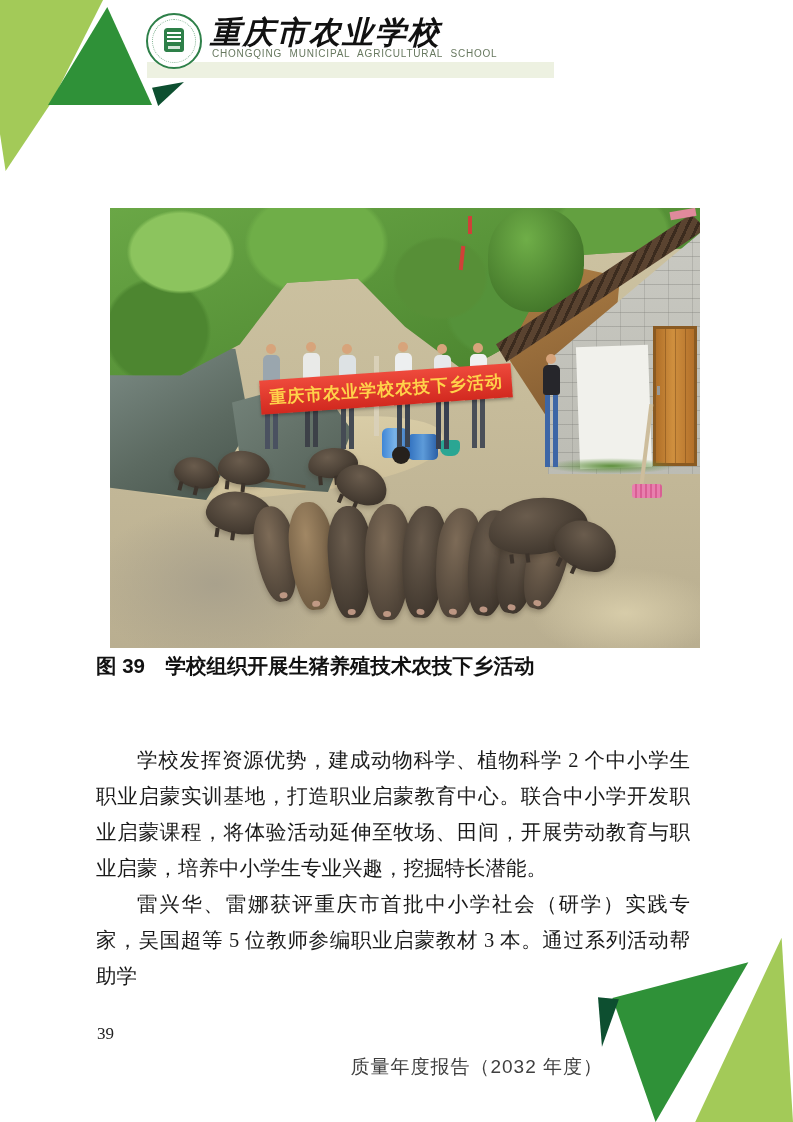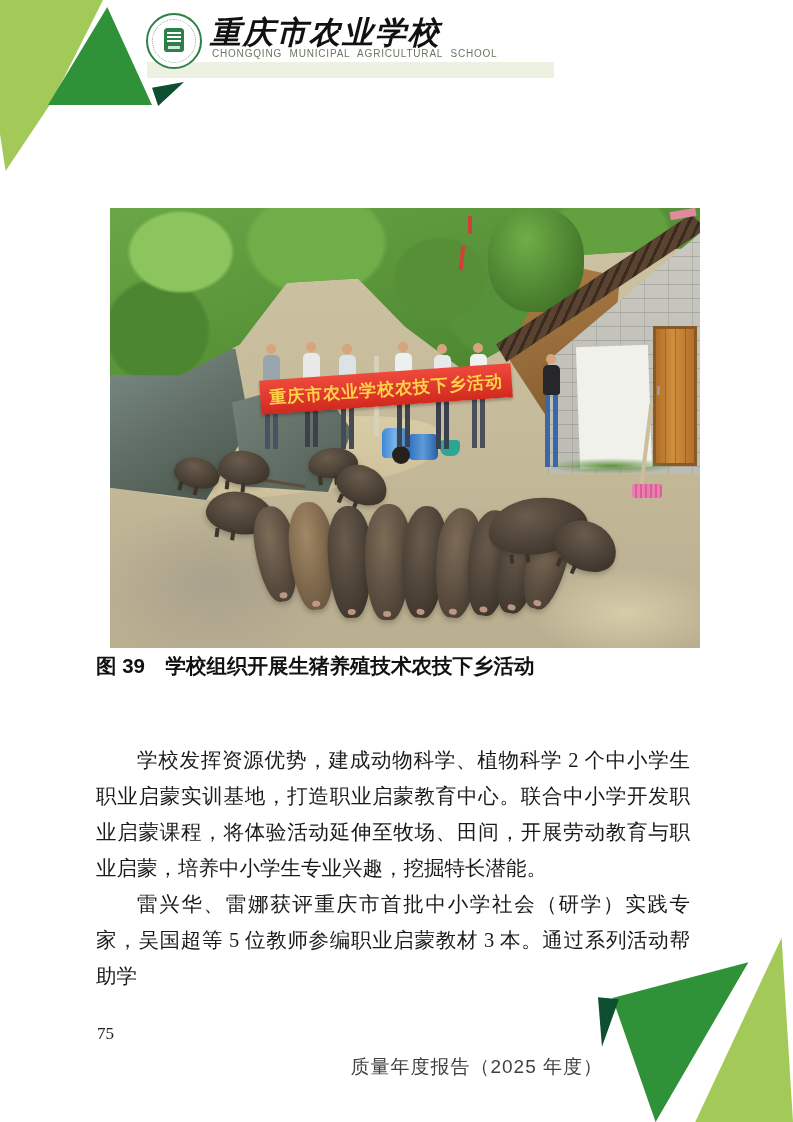--- a/index.html
+++ b/index.html
@@ -244,16 +244,16 @@
     <div class="broom-handle"></div>
     <div class="broom-head"></div>
   </div>
 
   <div id="caption">图 39　学校组织开展生猪养殖技术农技下乡活动</div>
 
 
   <p class="para indent" id="para2">学校发挥资源优势，建成动物科学、植物科学 2 个中小学生职业启蒙实训基地，打造职业启蒙教育中心。联合中小学开发职业启蒙课程，将体验活动延伸至牧场、田间，开展劳动教育与职业启蒙，培养中小学生专业兴趣，挖掘特长潜能。</p>
   <p class="para indent" id="para3">雷兴华、雷娜获评重庆市首批中小学社会（研学）实践专家，吴国超等 5 位教师参编职业启蒙教材 3 本。通过系列活动帮助学</p>
 
-  <div id="page-number">75</div>
-  <div id="footer-title">质量年度报告（2025 年度）</div>
+  <div id="page-number">39</div>
+  <div id="footer-title">质量年度报告（2032 年度）</div>
 
 </div>
 
 </body></html>

